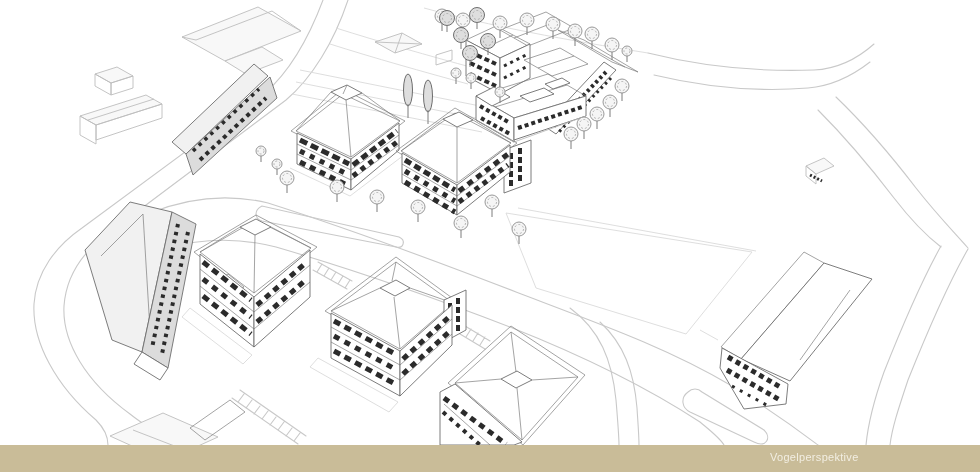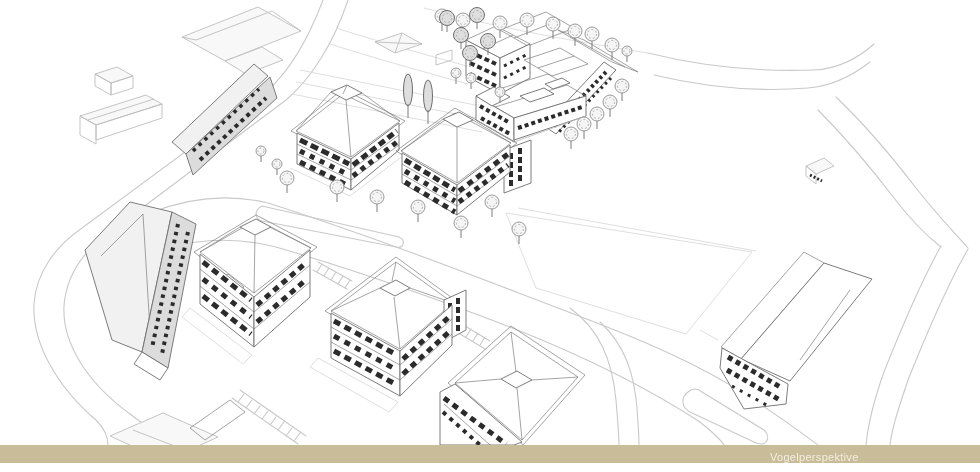--- a/index.html
+++ b/index.html
@@ -19,21 +19,21 @@
   .win  {fill:none;stroke:var(--window,#2b2b2b);}
   .band {fill:none;stroke:#6a6a6a;stroke-width:0.6;}
   .hl   {stroke:var(--roof-hatch,#a2a2a2);stroke-width:0.6;}
   .hm   {stroke:#8e8e8e;stroke-width:0.6;}
   .hd   {stroke:#6f6f6f;stroke-width:0.7;}
   .treeO{fill:#f5f5f5;stroke:#8f8f8f;stroke-width:0.9;}
   .treeI{fill:none;stroke:#9a9a9a;stroke-width:0.7;stroke-dasharray:2 2;}
   .treeD{fill:#dedede;stroke:#5f5f5f;stroke-width:0.9;}
   .trunk{stroke:#7c7c7c;stroke-width:1;}
   
-  .caption-bar{position:absolute;left:0;top:445px;width:980px;height:18px;
+  .caption-bar{position:absolute;left:0;top:445px;width:980px;height:27px;
                background:var(--caption-bg,#c9bc98);}
   .caption-label{position:absolute;left:770px;top:6px;font-size:11px;letter-spacing:0.3px;
                color:var(--caption-fg,#f2eee2);}
 </style>
 </head>
 <body>
 
 <div class="stage">
   <svg width="980" height="445" viewBox="0 0 980 445">
     <defs>

